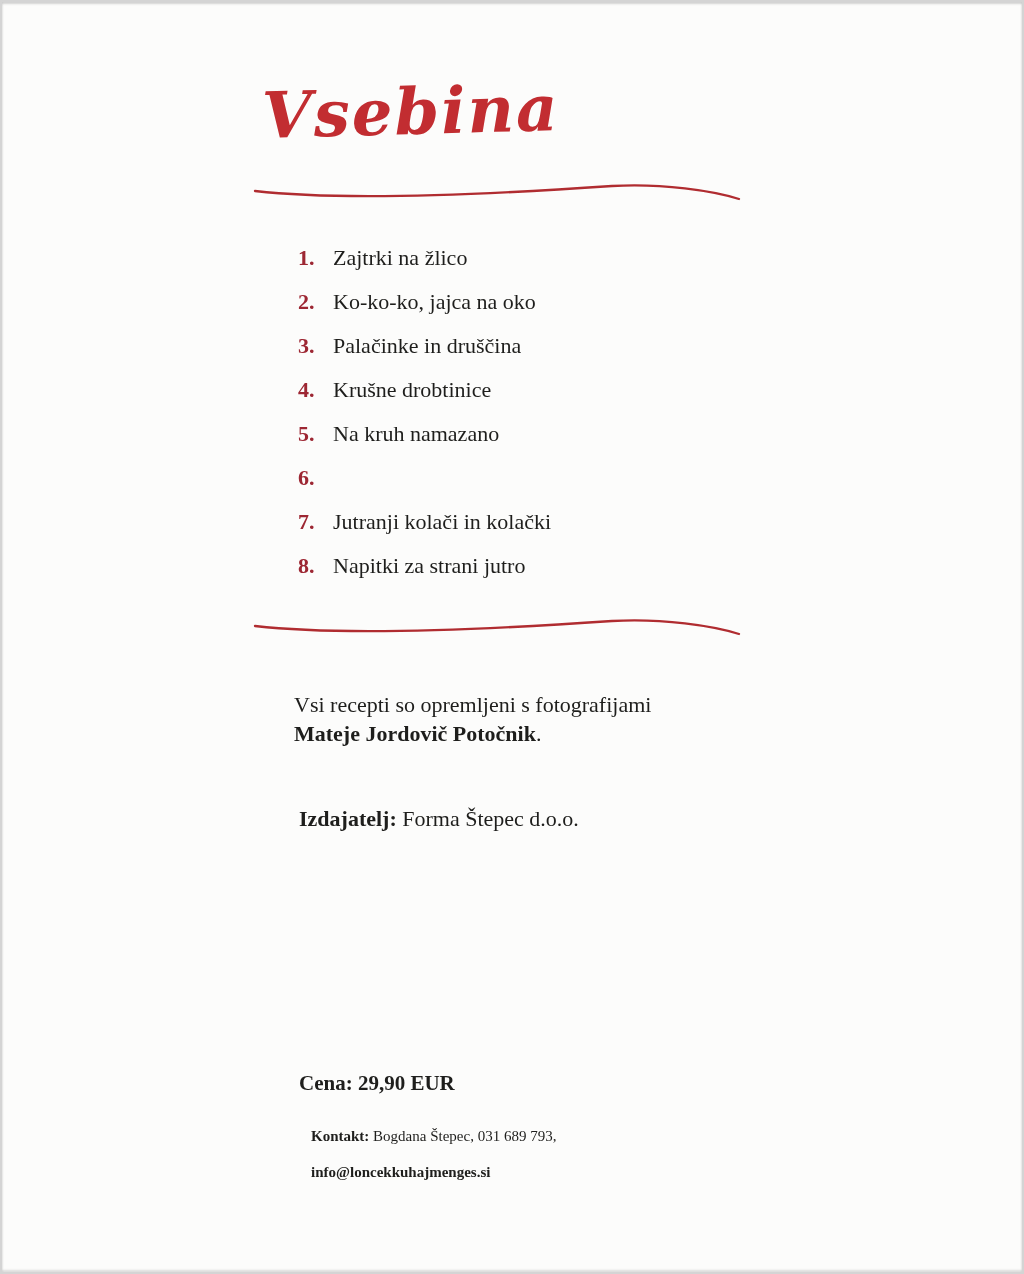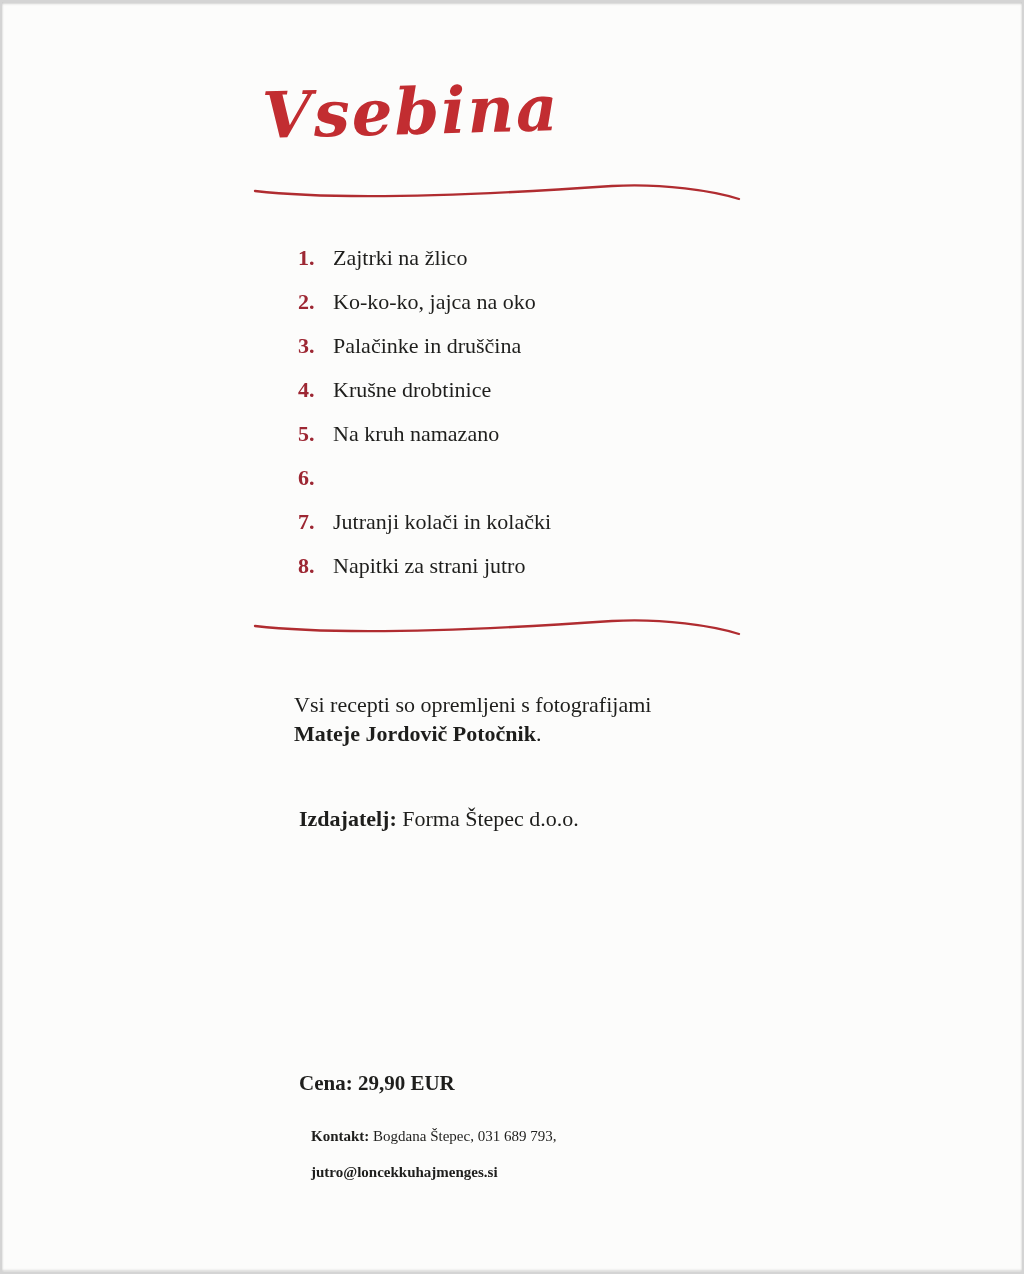--- a/index.html
+++ b/index.html
@@ -165,16 +165,16 @@
   <div class="details">
     <p class="detail-row">
       <strong>Izdajatelj:</strong><span> Forma Štepec d.o.o.</span>
     </p>
   </div>
 
   <p class="price">Cena: 29,90 EUR</p>
 
   <p class="contact">
     <strong>Kontakt:</strong><span> Bogdana Štepec, 031 689 793,</span><br>
-    <strong>jutro@loncekkuhajmenges.si</strong>
+    <strong>info@loncekkuhajmenges.si</strong>
   </p>
 
 </div>
 
 </body></html>

